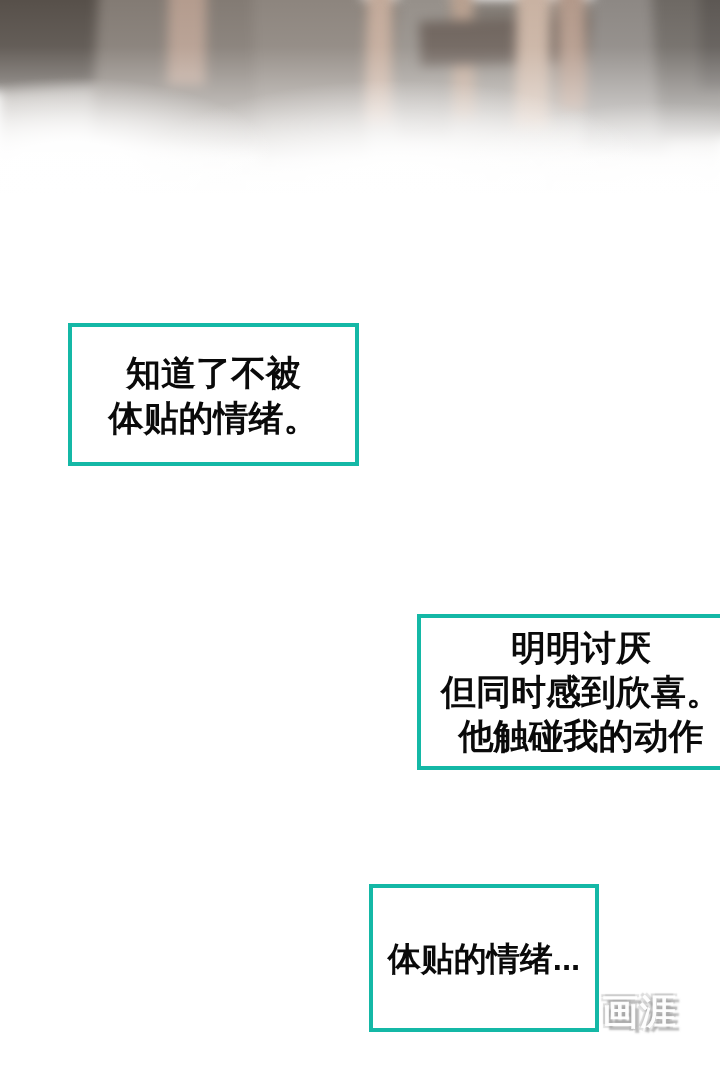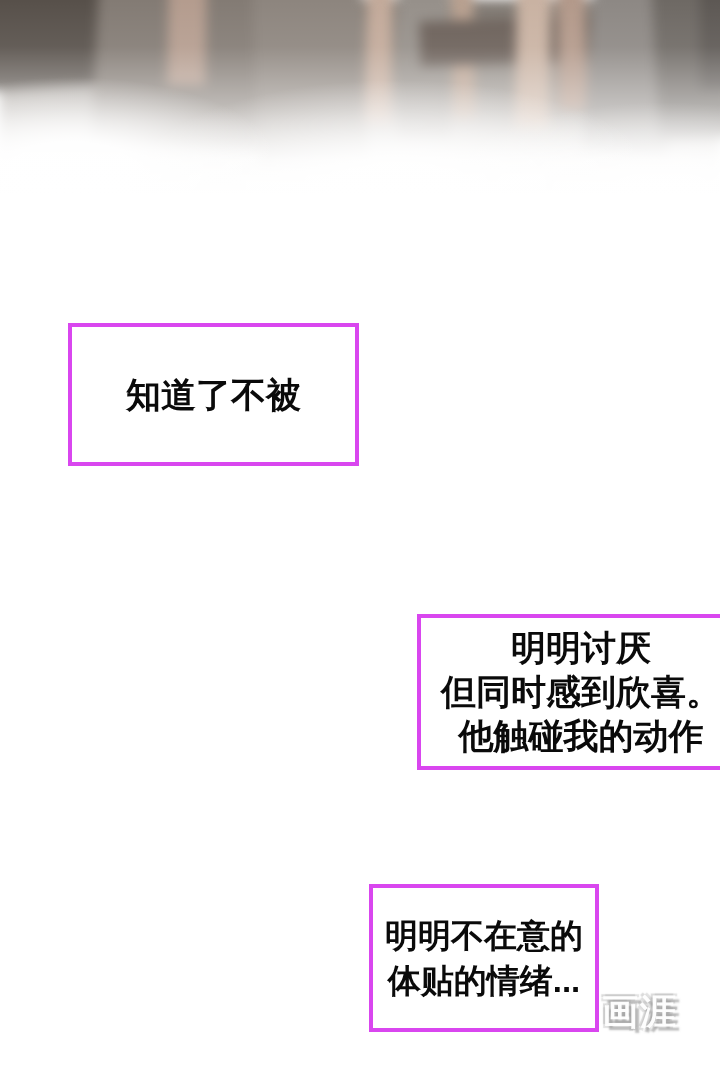--- a/index.html
+++ b/index.html
@@ -56,21 +56,21 @@
       radial-gradient(ellipse 380px 150px at 55% 88%, rgba(255,255,255,0.9) 15%, rgba(255,255,255,0) 70%),
       radial-gradient(ellipse 320px 130px at 92% 92%, rgba(255,255,255,0.85) 10%, rgba(255,255,255,0) 70%),
       linear-gradient(180deg, rgba(255,255,255,0) 0%, rgba(255,255,255,0.08) 22%,
         rgba(255,255,255,0.5) 52%, rgba(255,255,255,0.92) 76%, #ffffff 93%);
   }
 
   
   .caption {
     position: absolute;
     box-sizing: border-box;
-    border: 4px solid #d946ef;
+    border: 4px solid #14b8a6;
     background: #ffffff;
     display: flex;
     flex-direction: column;
     justify-content: center;
     align-items: center;
     text-align: center;
     color: #0a0a0a;
     font-weight: 700;
   }
   .cap-line { white-space: nowrap; }
@@ -140,30 +140,30 @@
       <div class="strip s10"></div>
       <div class="strip s11"></div>
       <div class="strip s12"></div>
       <div class="strip s13"></div>
     </div>
     <div class="fog"></div>
   </div>
 
   <div class="caption box1">
     <div class="cap-line">知道了不被</div>
+    <div class="cap-line">体贴的情绪。</div>
   </div>
 
   <div class="caption box2">
     <div class="cap-line">明明讨厌</div>
     <div class="cap-line">但同时感到欣喜。</div>
     <div class="cap-line">他触碰我的动作</div>
   </div>
 
   <div class="caption box3">
-    <div class="cap-line">明明不在意的</div>
     <div class="cap-line">体贴的情绪...</div>
   </div>
 
   <div class="watermark">
     <div class="wm-logo">画涯</div>
   </div>
 
 </div>
 
 </body></html>

